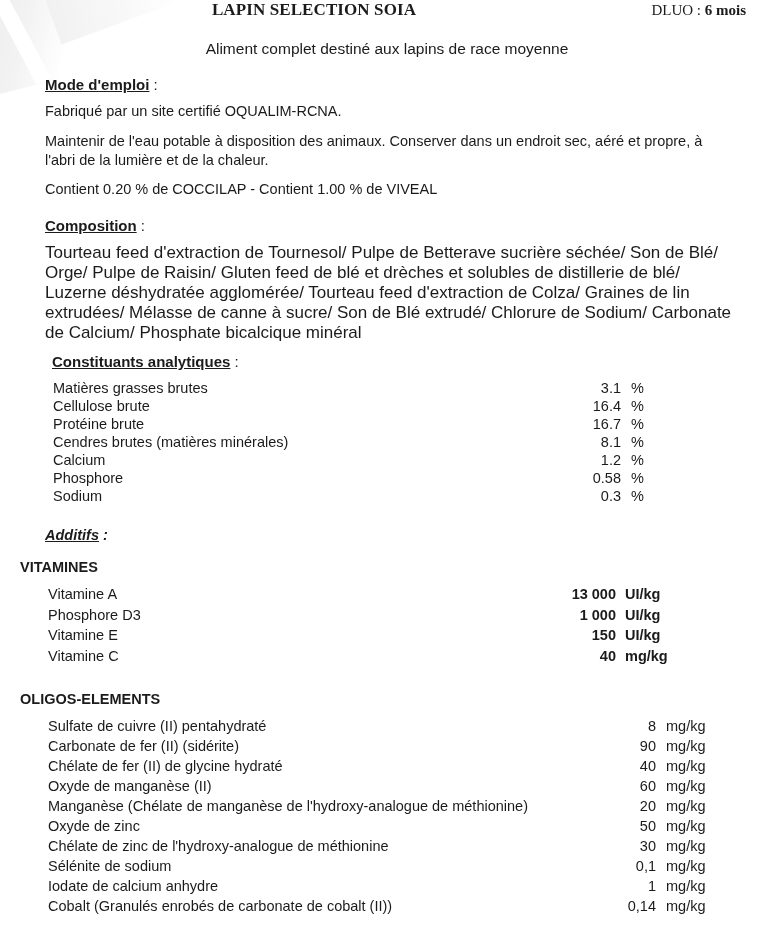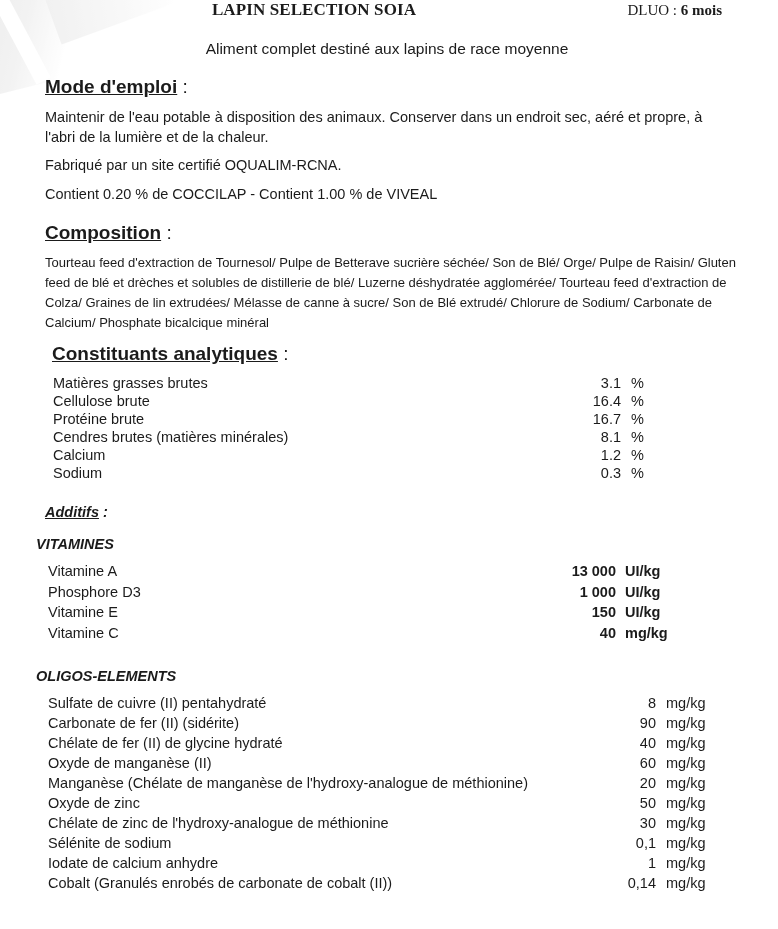--- a/index.html
+++ b/index.html
@@ -75,38 +75,38 @@
     right: 0;
     top: 0;
     text-align: center;
     font-size: 17px;
     font-weight: bold;
     letter-spacing: 0.1px;
     padding-right: 150px;
   }
   .dluo {
     position: absolute;
-    right: 56px;
+    right: 32px;
     top: 2px;
     font-size: 15px;
     white-space: nowrap;
   }
   .dluo .dluo-label { font-weight: normal; }
   .dluo .dluo-value { font-weight: bold; }
 
   .subtitle {
     text-align: center;
     font-size: 15.5px;
     margin-top: 6px;
     padding-right: 4px;
   }
 
   
   .sec-heading {
-    font-size: 19px;
+    font-size: 15px;
     font-weight: bold;
     margin-left: 45px;
     margin-top: 18px;
   }
   .sec-heading .u {
     text-decoration: underline;
     text-underline-offset: 1px;
   }
   .sec-heading .colon {
     font-weight: normal;
@@ -116,21 +116,21 @@
   .para {
     font-size: 14.5px;
     line-height: 19.5px;
     margin-left: 45px;
     margin-right: 43px;
     margin-top: 10px;
   }
   .para.tight { margin-top: 9px; }
 
   .compo-para {
-    font-size: 13px;
+    font-size: 17px;
     line-height: 20px;
     margin-left: 45px;
     margin-right: 42px;
     margin-top: 9px;
   }
 
   .sec-heading.analytics {
     margin-left: 52px;
     margin-top: 10px;
   }
@@ -167,22 +167,21 @@
   
   .tbl-oligos { margin-left: 48px; margin-top: 6px; }
   .tbl-oligos td { height: 20px; line-height: 20px; }
   .tbl-oligos td.label { width: 560px; }
   .tbl-oligos td.num   { width: 48px; padding-right: 10px; }
   .tbl-oligos td.unit  { width: 60px; }
 
   .group-heading {
     font-size: 14.5px;
     font-weight: bold;
-    font-style: italic;
-    margin-left: 36px;
+    margin-left: 20px;
   }
   .group-heading.vitamines { margin-top: 16px; }
   .group-heading.oligos { margin-top: 25px; }
 
   .additifs-heading {
     font-size: 14.5px;
     font-weight: bold;
     font-style: italic;
     margin-left: 45px;
     margin-top: 22px;
@@ -215,22 +214,22 @@
       <div class="dluo">
         <span class="dluo-label">DLUO :</span>
         <span class="dluo-value">6 mois</span>
       </div>
     </div>
 
     <div class="subtitle">Aliment complet destiné aux lapins de race moyenne</div>
 
     <div class="sec-heading"><span class="u">Mode d'emploi</span><span class="colon"> :</span></div>
 
+    <div class="para tight">Fabriqué par un site certifié OQUALIM-RCNA.</div>
     <div class="para">Maintenir de l'eau potable à disposition des animaux. Conserver dans un endroit sec, aéré et propre, à l'abri de la lumière et de la chaleur.</div>
-    <div class="para tight">Fabriqué par un site certifié OQUALIM-RCNA.</div>
     <div class="para tight">Contient 0.20 % de COCCILAP - Contient 1.00 % de VIVEAL</div>
 
     <div class="sec-heading"><span class="u">Composition</span><span class="colon"> :</span></div>
 
     <div class="compo-para">Tourteau feed d'extraction de Tournesol/ Pulpe de Betterave sucrière séchée/ Son de Blé/ Orge/ Pulpe de Raisin/ Gluten feed de blé et drèches et solubles de distillerie de blé/ Luzerne déshydratée agglomérée/ Tourteau feed d'extraction de Colza/ Graines de lin extrudées/ Mélasse de canne à sucre/ Son de Blé extrudé/ Chlorure de Sodium/ Carbonate de Calcium/ Phosphate bicalcique minéral</div>
 
     <div class="sec-heading analytics"><span class="u">Constituants analytiques</span><span class="colon"> :</span></div>
 
     <table class="vals tbl-analytics">
       <tbody>
@@ -250,20 +249,25 @@
           <td class="unit">%</td>
         </tr>
         <tr>
           <td class="label">Cendres brutes (matières minérales)</td>
           <td class="num">8.1</td>
           <td class="unit">%</td>
         </tr>
         <tr>
           <td class="label">Calcium</td>
           <td class="num">1.2</td>
+          <td class="unit">%</td>
+        </tr>
+        <tr>
+          <td class="label">Phosphore</td>
+          <td class="num">0.58</td>
           <td class="unit">%</td>
         </tr>
         <tr>
           <td class="label">Sodium</td>
           <td class="num">0.3</td>
           <td class="unit">%</td>
         </tr>
       </tbody>
     </table>
 

